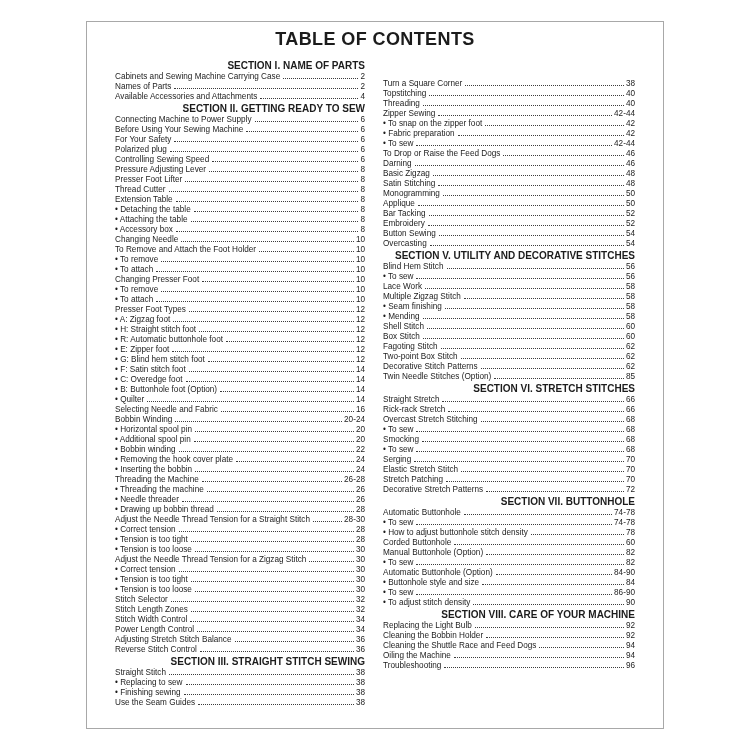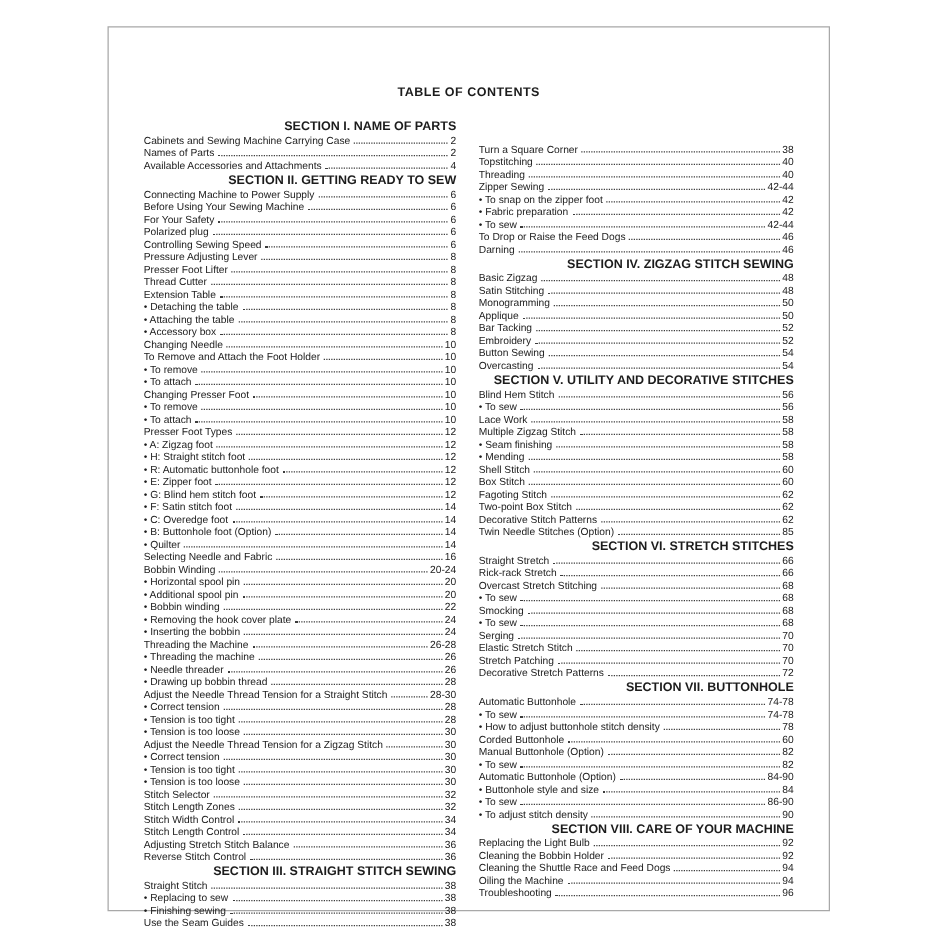--- a/index.html
+++ b/index.html
@@ -14,25 +14,24 @@
     position: absolute;
     left: 86px; top: 21px;
     width: 578px; height: 708px;
     background: #ffffff;
     border: 1px solid #a8a8a8;
     padding: 10px 28px 0 28px;
   }
   .title {
     text-align: center;
     font-weight: bold;
-    font-size: 10px;
+    font-size: 18px;
     line-height: 14px;
     letter-spacing: 0.4px;
     margin-bottom: 13px;
-    margin-top: 36px;
   }
   .columns { display: flex; }
   .col-left  { width: 251px; margin-right: 18px; }
   .col-right { width: 253px; margin-top: 20px; }
   .section-header {
     font-weight: bold;
     font-size: 10px;
     line-height: 13px;
     white-space: nowrap;
     text-align: right;
@@ -325,21 +324,21 @@
           <span class="label">Stitch Length Zones</span>
           <span class="dots"></span>
           <span class="page-num">32</span>
         </div>
         <div class="entry">
           <span class="label">Stitch Width Control</span>
           <span class="dots"></span>
           <span class="page-num">34</span>
         </div>
         <div class="entry">
-          <span class="label">Stitch Length Control</span>
+          <span class="label">Power Length Control</span>
           <span class="dots"></span>
           <span class="page-num">34</span>
         </div>
         <div class="entry">
           <span class="label">Adjusting Stretch Stitch Balance</span>
           <span class="dots"></span>
           <span class="page-num">36</span>
         </div>
         <div class="entry">
           <span class="label">Reverse Stitch Control</span>
@@ -407,21 +406,20 @@
         <div class="entry">
           <span class="label">To Drop or Raise the Feed Dogs</span>
           <span class="dots"></span>
           <span class="page-num">46</span>
         </div>
         <div class="entry">
           <span class="label">Darning</span>
           <span class="dots"></span>
           <span class="page-num">46</span>
         </div>
-        <div class="section-header">SECTION IV. ZIGZAG STITCH SEWING</div>
         <div class="entry">
           <span class="label">Basic Zigzag</span>
           <span class="dots"></span>
           <span class="page-num">48</span>
         </div>
         <div class="entry">
           <span class="label">Satin Stitching</span>
           <span class="dots"></span>
           <span class="page-num">48</span>
         </div>

